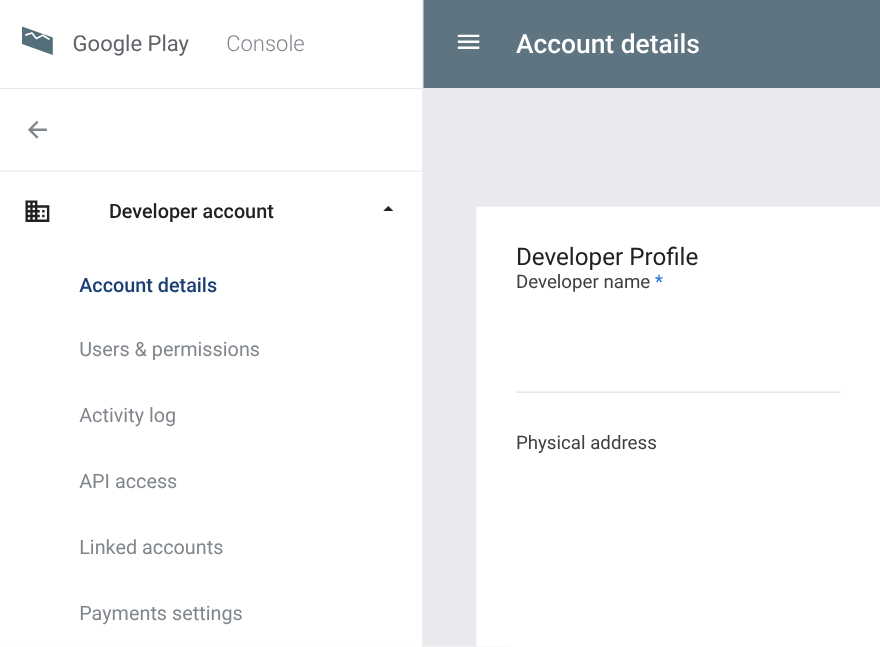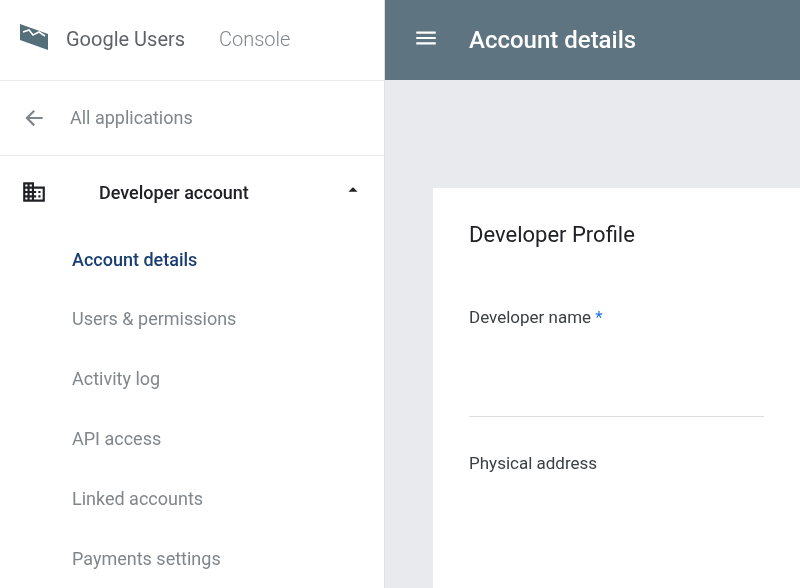--- a/index.html
+++ b/index.html
@@ -18,51 +18,50 @@
     .nav-label { font-size: 18px; color: #80868b; flex: 1; }
     .nav-label.strong { color: #202124; font-weight: 500; margin-left: 29px; }
     .nav-label.active { color: #1a3e72; font-weight: 500; }
     .chevron { color: #202124; }
     .main { flex: 1; background: #e8eaed; display: flex; flex-direction: column; }
     .topbar { height: 80px; background: #5f7481; display: flex; align-items: center; padding: 0 28px; }
     .menu-icon { color: #fff; margin-right: 30px; cursor: pointer; }
     .topbar-title { color: #fff; font-size: 24px; font-weight: 500; }
     .content { padding: 108px 0 0 48px; flex: 1; }
     .card { background: #fff; padding: 34px 36px 0 36px; height: 100%; }
-    .card-title { font-size: 22px; color: #202124; font-weight: 400; margin-bottom: 60px; }
+    .card-title { font-size: 22px; color: #202124; font-weight: 400; }
     .field-label { font-size: 17px; color: #3c4043; margin-bottom: 10px; }
     .req { color: #1a73e8; }
     .field-input { width: 100%; height: 80px; border: none; border-bottom: 1px solid #dadce0; outline: none; font-size: 16px; background: transparent; }
     .field-block { margin-bottom: 36px; }
   </style>
 </head>
 <body>
 
 <div class="container">
   <aside class="sidebar">
     <div class="brand">
       <span class="brand-icon">
         <svg width="34" height="26" viewBox="0 0 34 26">
             <polygon points="0,0 28,10 28,26 0,16" fill="#546e7a"></polygon>
             <polyline points="3,8 9,6 13,11 19,8 25,12" stroke="#fff" stroke-width="1.6" fill="none"></polyline>
           </svg>
       </span>
       <span class="brand-text">
-        <span class="strong">Google Users</span><span class="light"> Console</span>
+        <span class="strong">Google Play</span><span class="light"> Console</span>
       </span>
     </div>
     <div class="divider"></div>
 
     <div class="nav-row">
       <span class="nav-icon">
         <svg width="26" height="26" viewBox="0 0 24 24">
             <path d="M20 11H7.83l5.09-5.09L11.5 4.5 4 12l7.5 7.5 1.42-1.41L7.83 13H20z" fill="#80868b"></path>
           </svg>
       </span>
-      <span class="nav-label">All applications</span>
     </div>
     <div class="divider"></div>
 
     <div class="nav-row">
       <span class="nav-icon">
         <svg width="26" height="26" viewBox="0 0 24 24">
             <path d="M12 7V3H2v18h20V7H12zM6 19H4v-2h2v2zm0-4H4v-2h2v2zm0-4H4V9h2v2zm0-4H4V5h2v2zm4 12H8v-2h2v2zm0-4H8v-2h2v2zm0-4H8V9h2v2zm0-4H8V5h2v2zm10 12h-8v-2h2v-2h-2v-2h2v-2h-2V9h8v10zm-2-8h-2v2h2v-2zm0 4h-2v2h2v-2z" fill="#202124"></path>
           </svg>
       </span>
       <span class="nav-label strong">Developer account</span>

